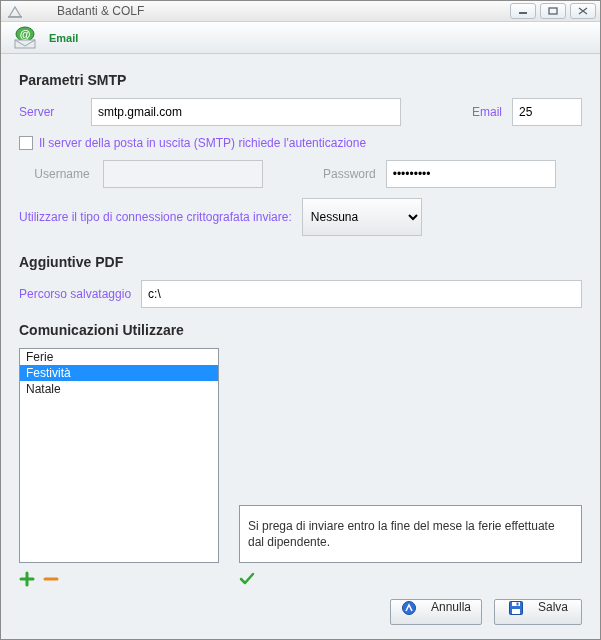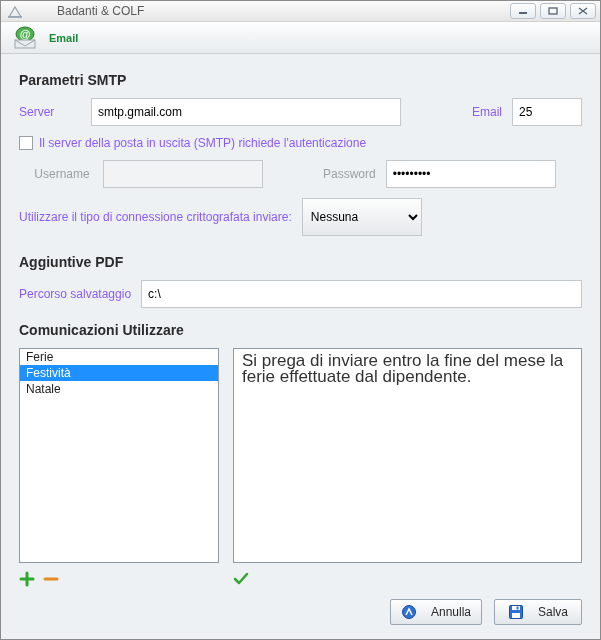--- a/index.html
+++ b/index.html
@@ -103,21 +103,21 @@
     padding: 1px 4px;
   }
   .checkbox-row {
     display: flex; align-items: flex-end; gap: 6px; margin-bottom: 10px;
   }
   .chk {
     width: 14px; height: 14px; border: 1px solid #9aa0a6; background: #fff;
   }
   
   .comm-area {
-    display: flex; gap: 14px; flex: 1; min-height: 0;
+    display: flex; gap: 20px; flex: 1; min-height: 0; align-items: flex-end;
   }
   .listbox {
     width: 200px;
     height: 215px;
     border: 1px solid #8f9aa5;
     background: #fff;
     overflow: auto;
   }
   .listbox .item {
     padding: 0px 6px;
@@ -128,42 +128,42 @@
   }
   .listbox .item.selected {
     background: #1e90ff;
     color: #fff;
   }
   .textarea {
     flex: 1;
     height: 215px;
     border: 1px solid #8f9aa5;
     background: #fff;
-    padding: 4px 8px;
-    font-size: 17px;
+    padding: 12px 8px;
+    font-size: 12px;
     line-height: 16px;
     overflow: auto;
     white-space: pre-wrap;
   }
   .list-tools {
     display: flex; gap: 8px; margin-top: 8px; align-items: center;
   }
   .plus-ic, .minus-ic, .check-ic { display: inline-flex; }
   
   .footer {
     display: flex; justify-content: flex-end; gap: 12px;
     padding-top: 12px;
   }
   .btn {
     height: 26px;
     min-width: 88px;
     border: 1px solid #9aa5b0;
     border-radius: 2px;
     background: linear-gradient(#fefefe, #e3e7eb);
-    display: inline-flex; align-items: center; justify-content: center;
+    display: inline-flex; justify-content: center;
     gap: 14px;
     font-size: 12px;
     padding: 0 10px;
     cursor: default;
     color: #2b2b2b;
   }
   .btn .bicon { width: 16px; height: 16px; display: inline-flex; align-items: center; justify-content: center; }
 </style>
 </head>
 <body>

